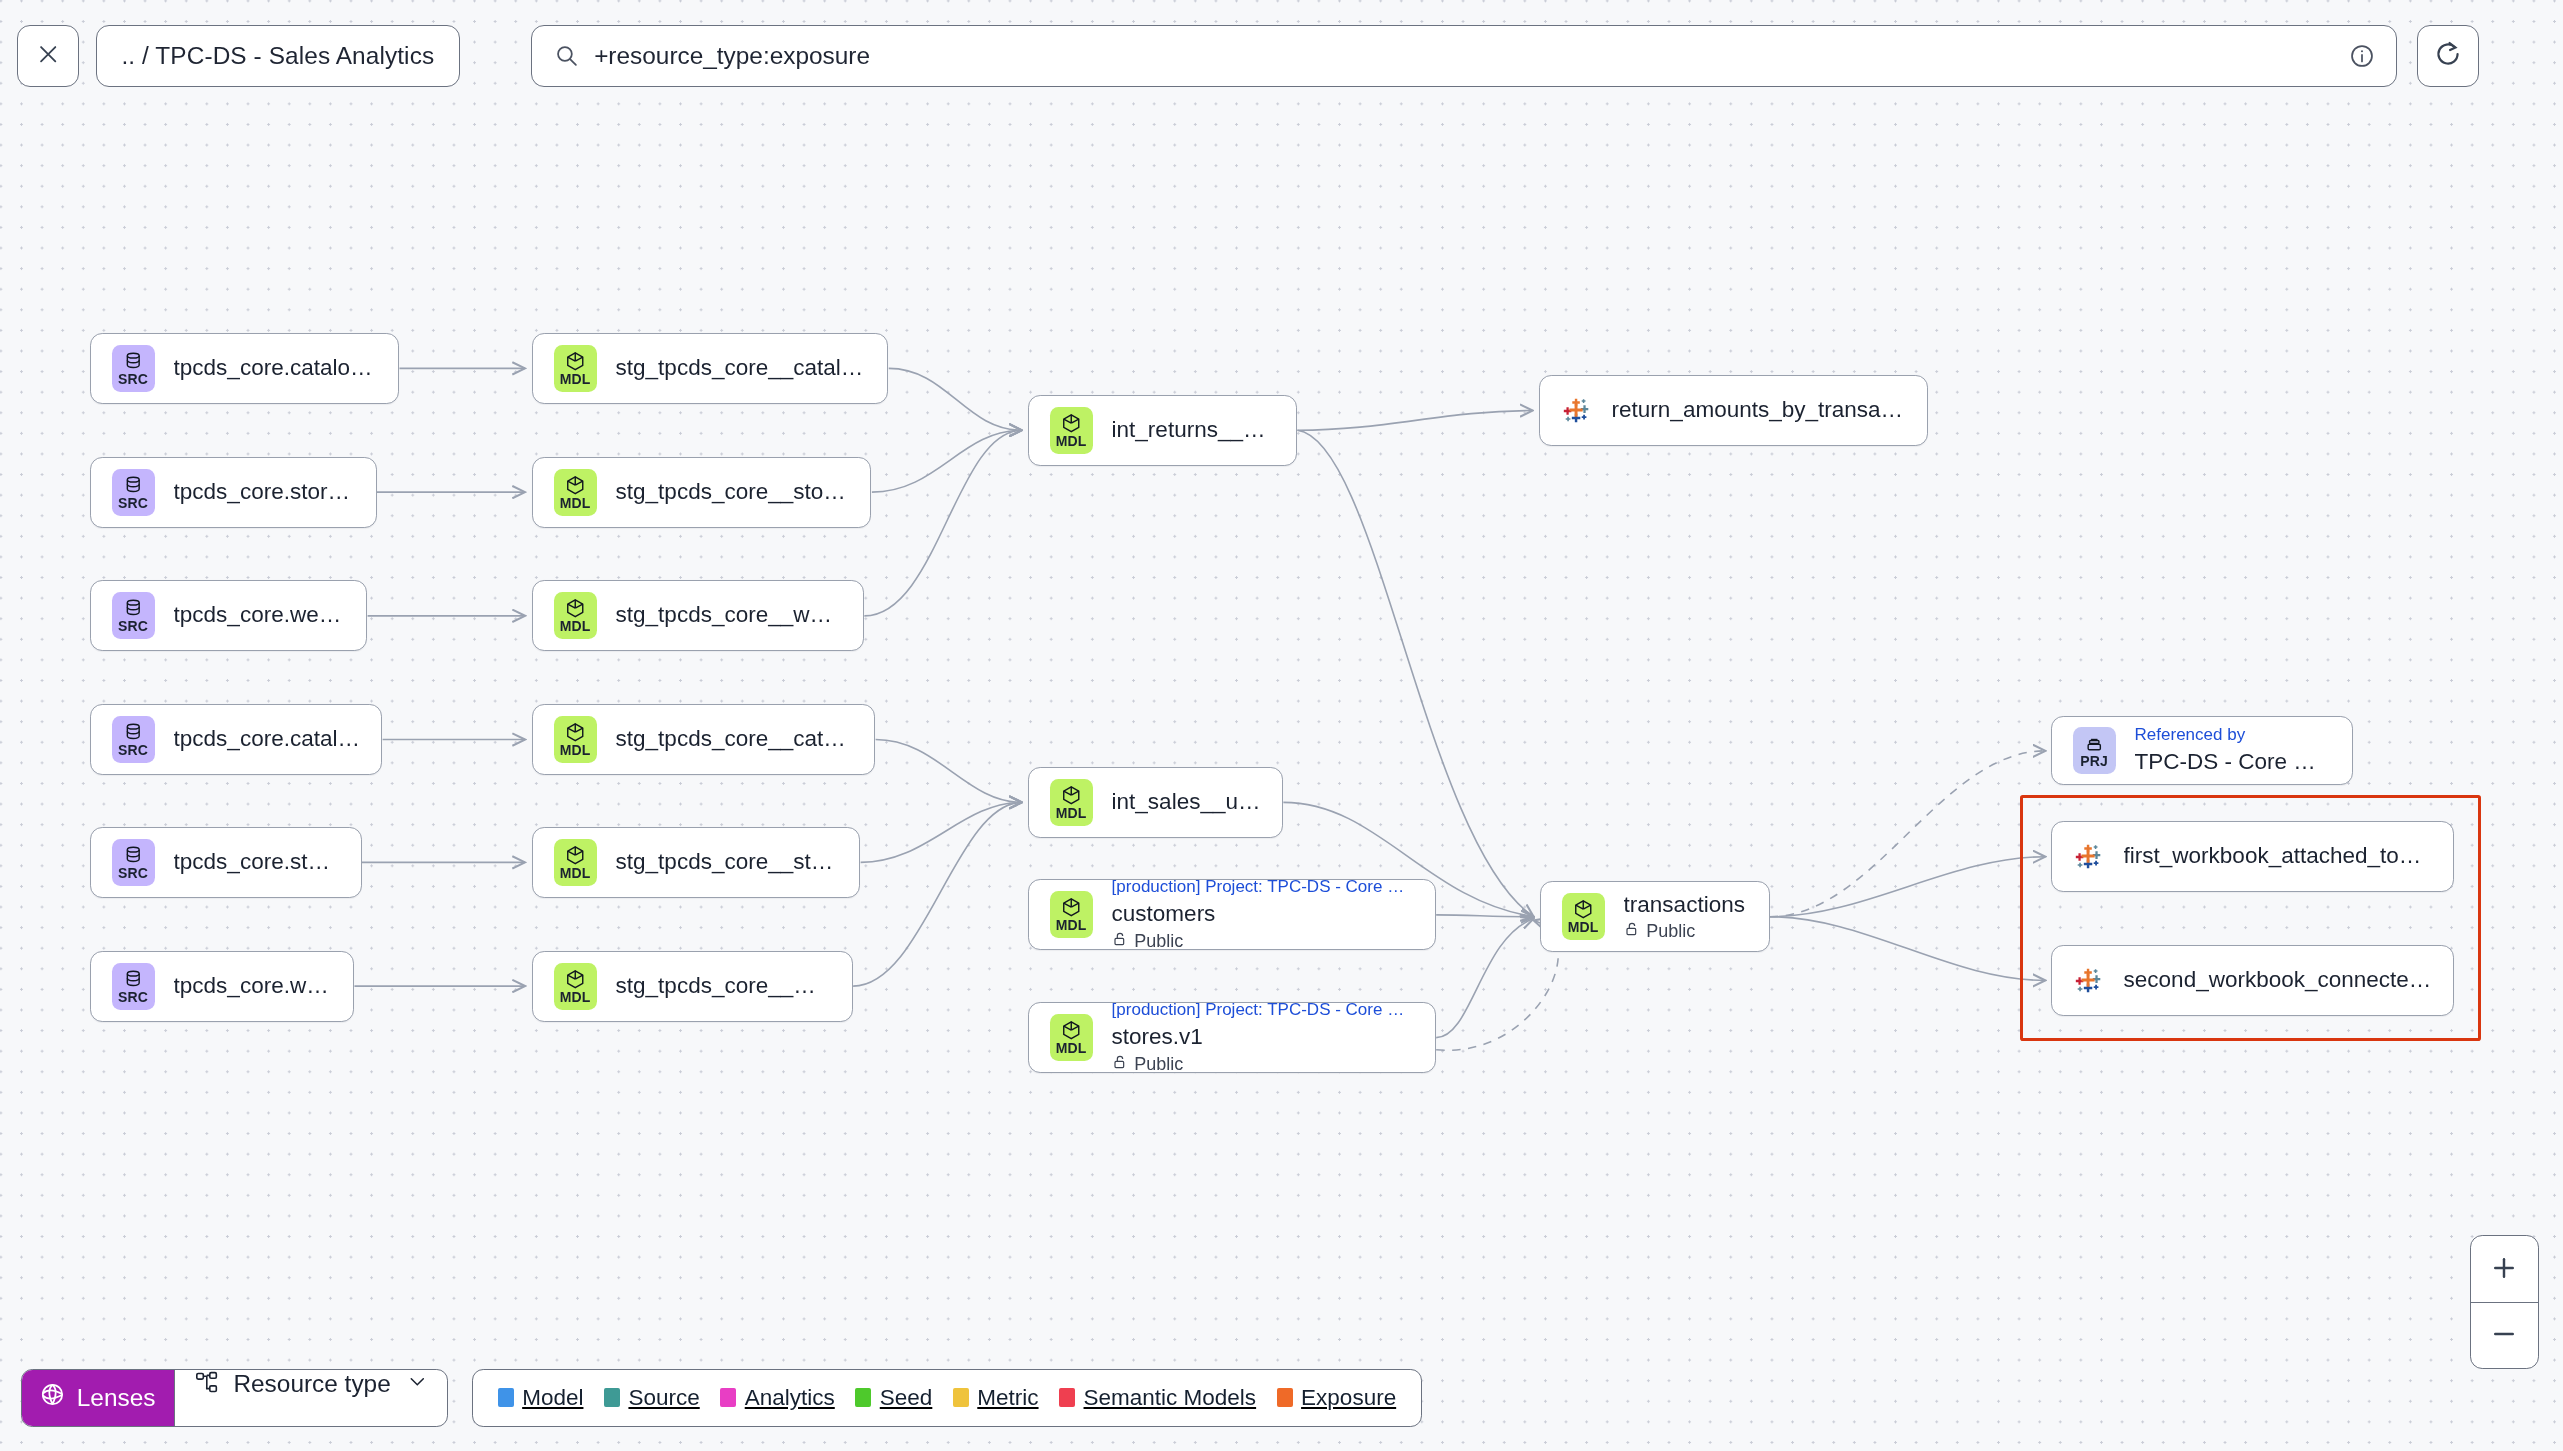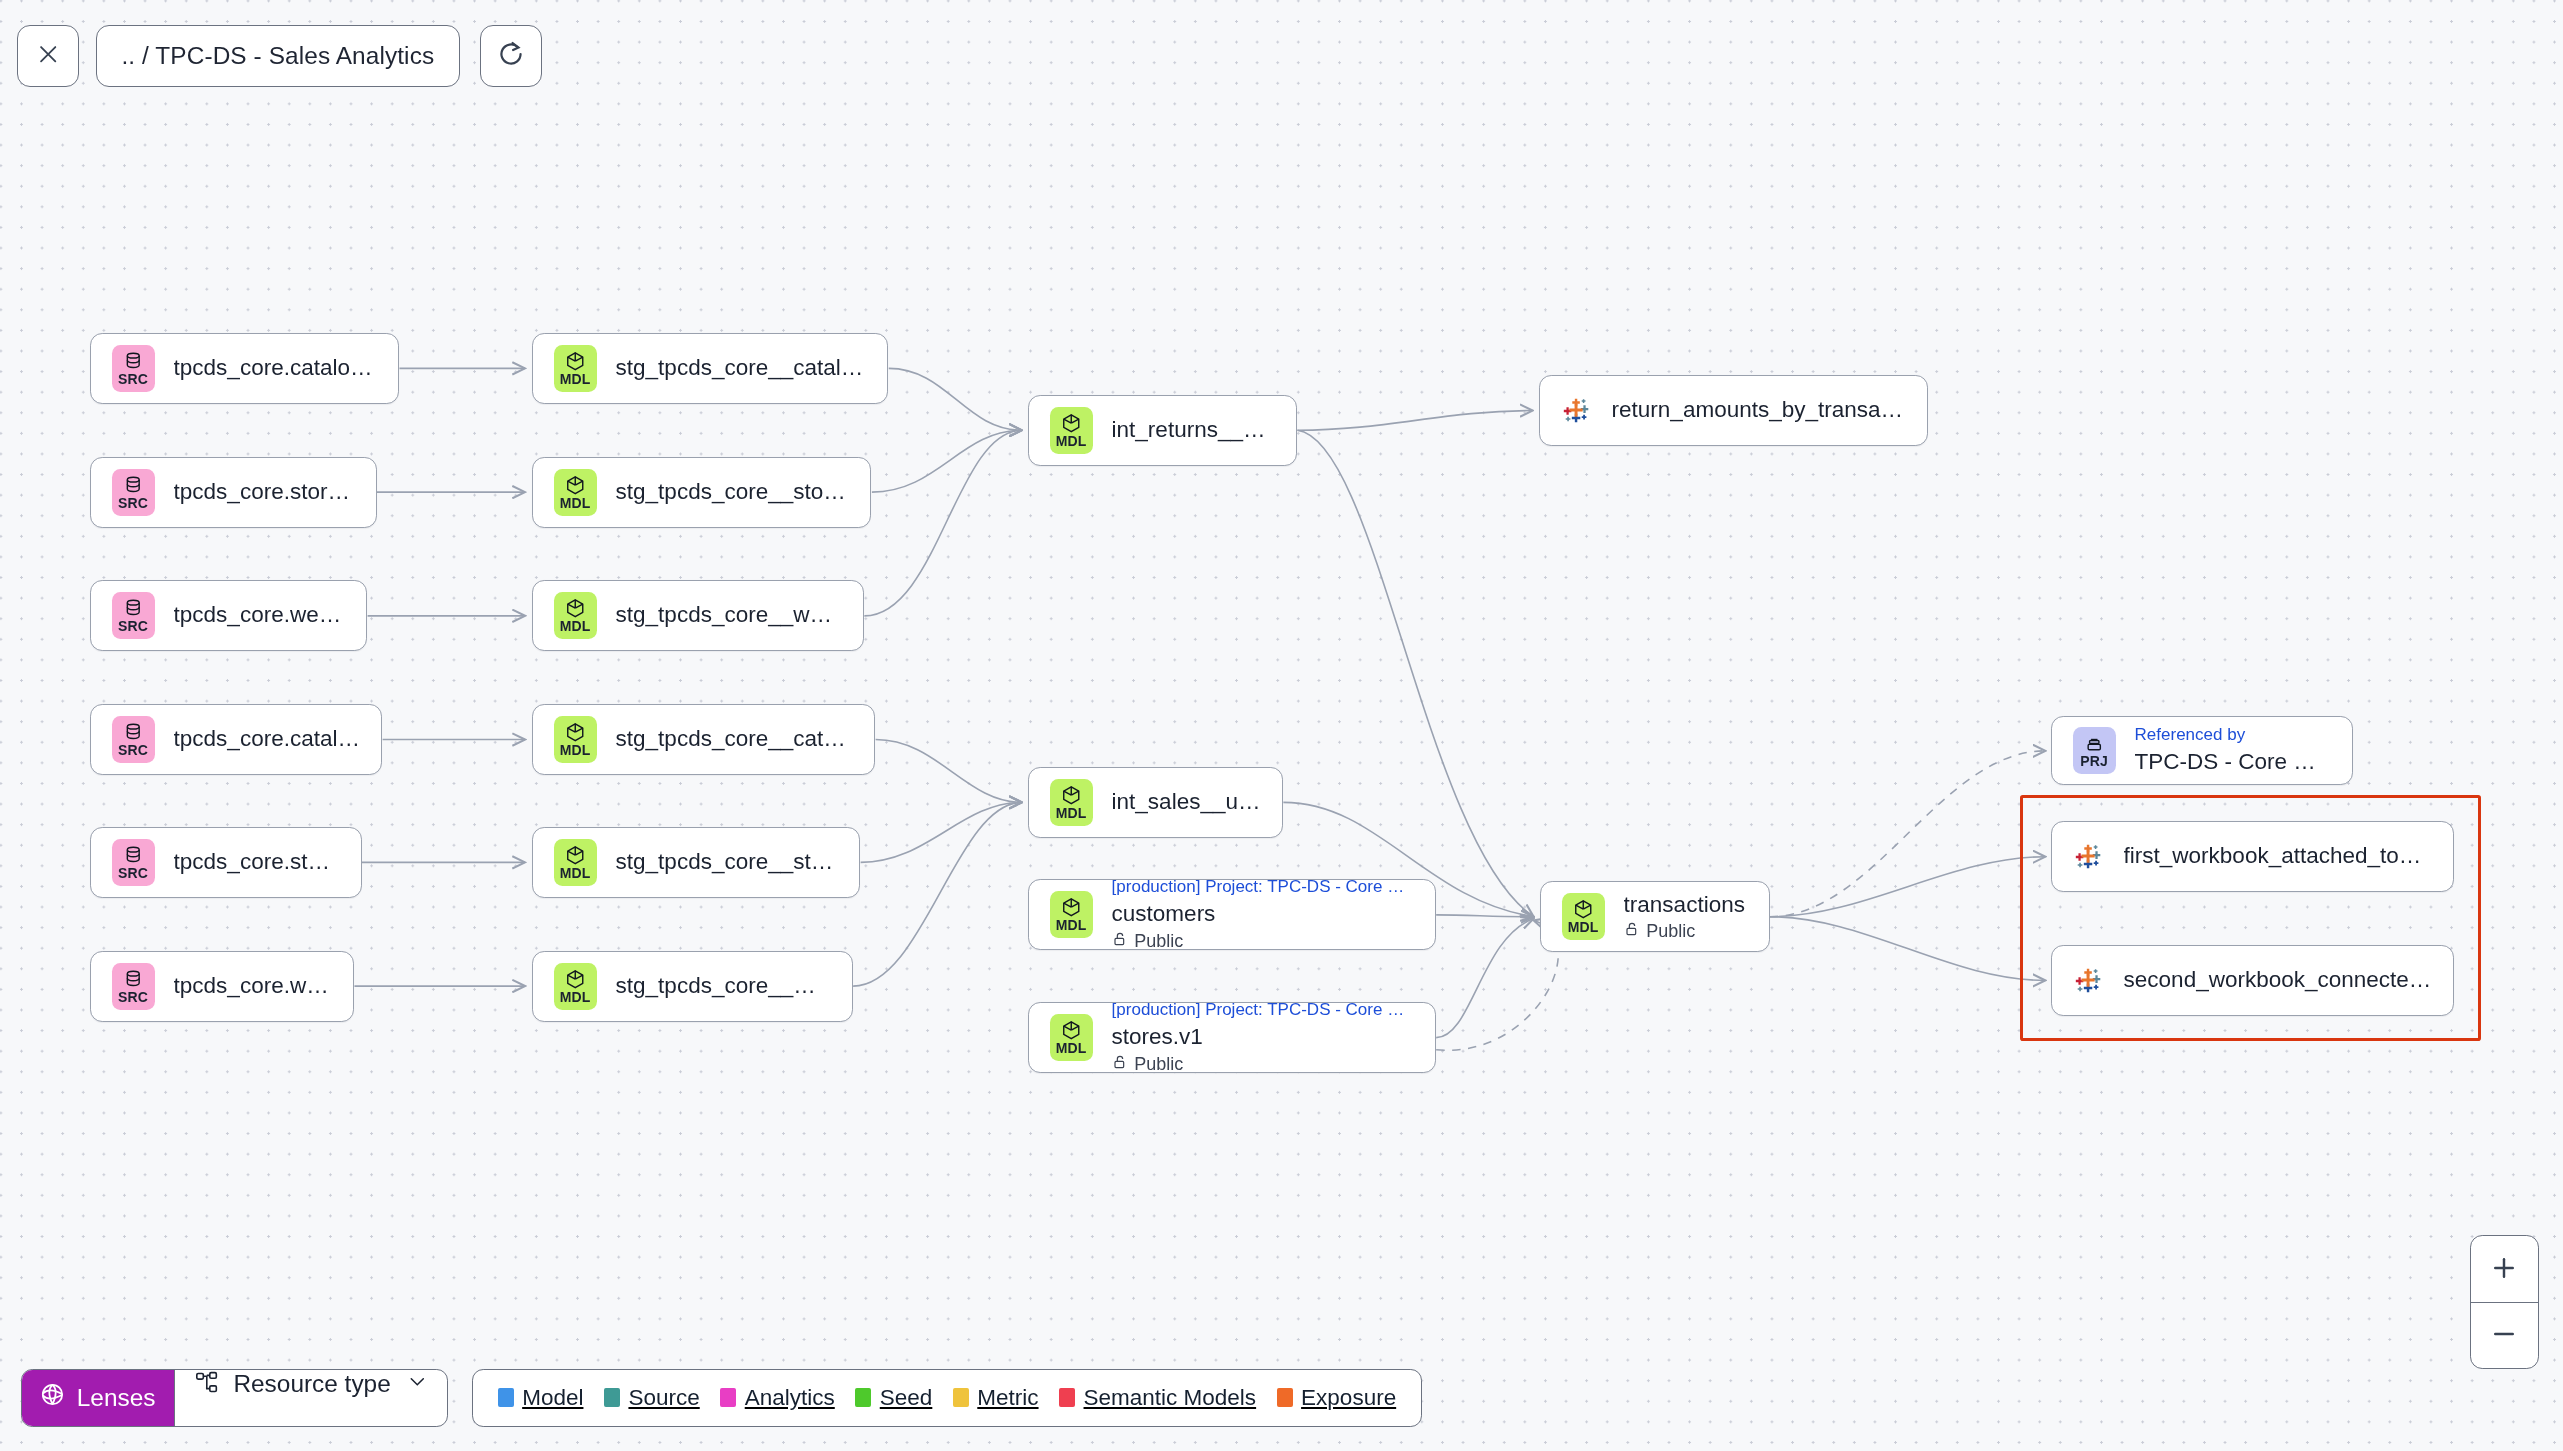--- a/index.html
+++ b/index.html
@@ -102,21 +102,21 @@
     display: flex; flex-direction: column;
     align-items: center; justify-content: center;
     gap: 0px;
     flex: none;
   }
   .badge svg { width: 22.5px; height: 22.5px; display: block; }
   .badge .btext {
     font-size: 14px; font-weight: 600; color: #1b2230;
     line-height: 1.05; letter-spacing: 0.2px;
   }
-  .badge-src { background: #f9a8d4; }
+  .badge-src { background: #c4b5fd; }
   .badge-mdl { background: #bef264; }
   .badge-prj { background: #c3c6f5; }
 
   .node-label {
     font-size: 22.5px; color: #1b2230;
     white-space: nowrap; overflow: hidden; text-overflow: ellipsis;
     line-height: 1.25;
   }
   .node-body { display: flex; flex-direction: column; gap: 2.8px; overflow: hidden; }
   .node-sub {
@@ -210,20 +210,36 @@
         <line x1="5" y1="5" x2="19" y2="19"></line>
           <line x1="19" y1="5" x2="5" y2="19"></line>
       </svg>
     </span>
   </div>
 
   <div class="breadcrumb">
     <span>.. / TPC-DS - Sales Analytics</span>
   </div>
 
+  <div class="searchbar">
+    <span class="sicon">
+      <svg viewBox="0 0 24 24" fill="none" stroke="#4b5261" stroke-width="1.7" stroke-linecap="round">
+        <circle cx="10.5" cy="10.5" r="6.6"></circle>
+          <line x1="15.4" y1="15.4" x2="21" y2="21"></line>
+      </svg>
+    </span>
+    <span class="search-value" title="Search">+resource_type:exposure</span>
+    <span class="info-icon">
+      <svg viewBox="0 0 24 24" fill="none" stroke="#4b5261" stroke-width="1.6">
+        <circle cx="12" cy="12" r="9.2"></circle>
+        <line x1="12" y1="11" x2="12" y2="17" stroke-linecap="round"></line>
+        <circle cx="12" cy="7.6" r="0.95" fill="#4b5261" stroke="none"></circle>
+      </svg>
+    </span>
+  </div>
 
   <div class="tb-btn-refresh">
     <span>
       <svg viewBox="0 0 24 24" fill="none" stroke="#374151" stroke-width="1.9" stroke-linecap="round">
         <path d="M20.2 12a8.2 8.2 0 1 1-2.6-6"></path>
         <polyline points="13.4,2.6 18.4,6.4 13.8,8.6"></polyline>
       </svg>
     </span>
   </div>
 </div>

